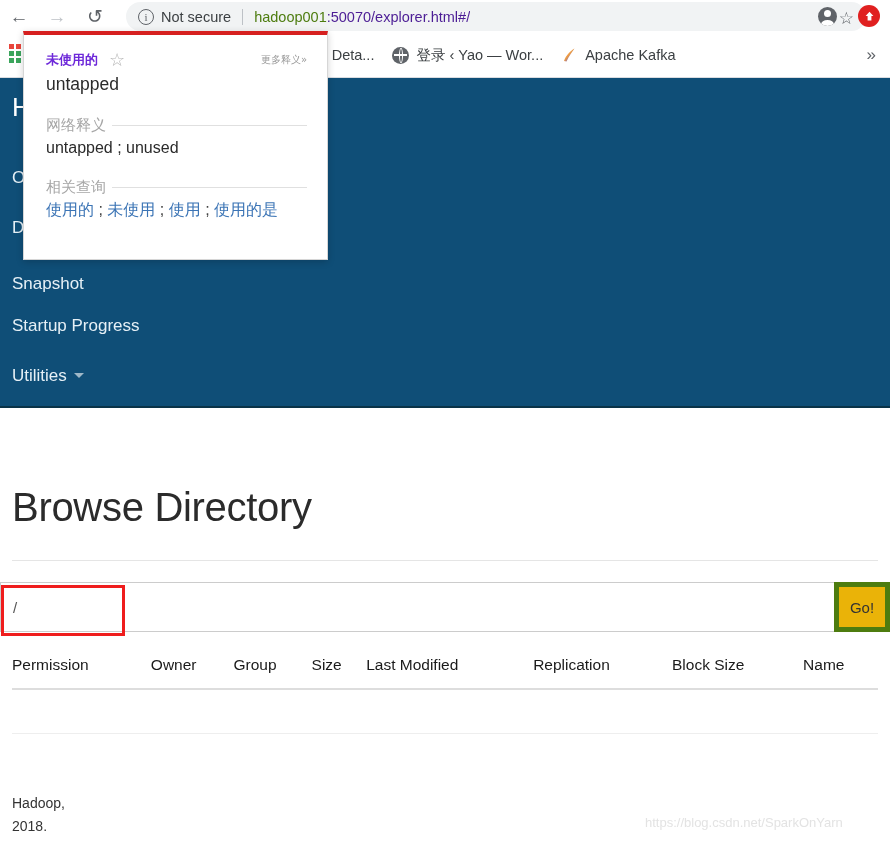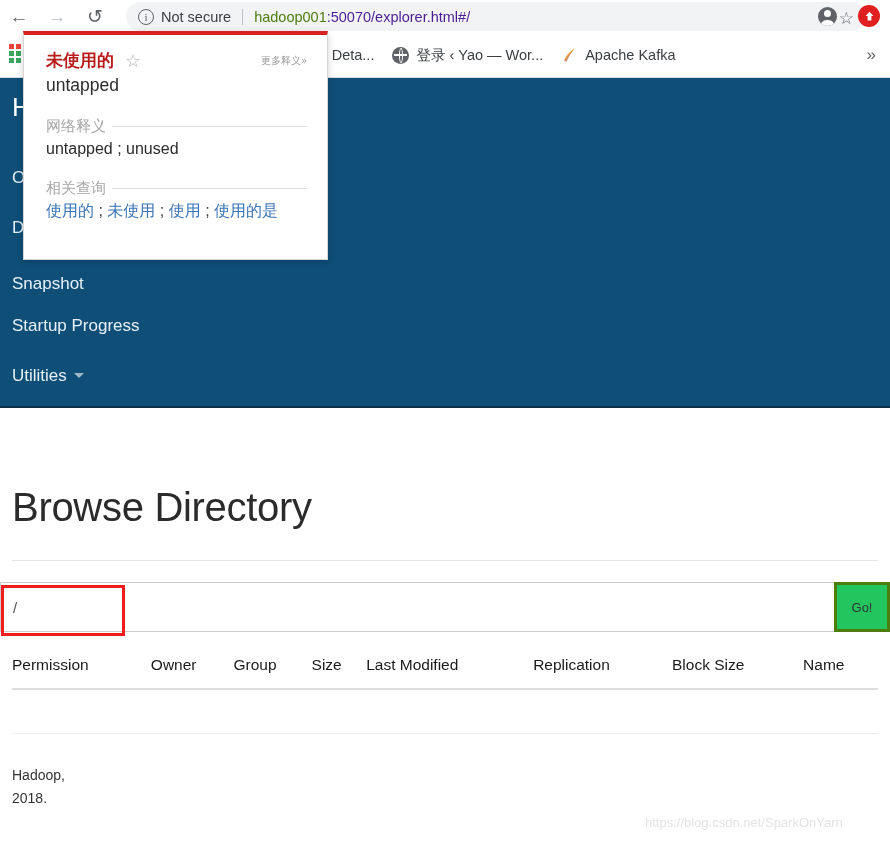--- a/index.html
+++ b/index.html
@@ -163,23 +163,23 @@
     flex: 1 1 auto; height: 50px;
     border: 1px solid #cccccc; border-right: none;
     background: #ffffff;
     font-size: 15px; color: #555;
     padding: 0 12px;
     font-family: "Liberation Sans", sans-serif;
     outline: none;
   }
   .go-btn {
     width: 56px; height: 50px; flex: none;
-    border: 3px solid #4d7c0f;
-    background: #22c55e;
-    font-size: 13px; color: #333;
+    border: 5px solid #4d7c0f;
+    background: #eab308;
+    font-size: 15px; color: #333;
     display: flex; align-items: center; justify-content: center;
     cursor: pointer;
     font-family: "Liberation Sans", sans-serif;
   }
   .red-box {
     position: absolute; left: 1px; top: 175px;
     width: 124px; height: 51px;
     border: 3px solid #ef1d1d;
     pointer-events: none;
   }
@@ -193,21 +193,21 @@
     font-size: 15.5px; font-weight: normal; color: #1a1a1a;
     padding: 6px 0 14px 0;
     border-bottom: 2px solid #dddddd;
     white-space: nowrap;
   }
   table.files td {
     height: 44px; border-bottom: 1px solid #eeeeee;
   }
 
   .footer {
-    position: absolute; left: 12px; top: 354px;
+    position: absolute; left: 12px; top: 382px;
     font-size: 14px; color: #333; line-height: 1.65;
   }
   .watermark {
     position: absolute; left: 645px; top: 405px;
     font-size: 13px; color: #e3e3e3;
     white-space: nowrap;
   }
 
   
   .dict-popup {
@@ -219,21 +219,21 @@
     box-shadow: 0 2px 7px rgba(0,0,0,0.18);
     padding: 14px 20px 0 22px;
     z-index: 50;
   }
   .dict-head {
     display: flex; align-items: center; justify-content: space-between;
     margin-bottom: 3px;
   }
   .dict-head-left { display: flex; align-items: center; }
   .dict-word {
-    font-size: 17px; font-weight: bold; color: #b91c1c;
+    font-size: 13px; font-weight: bold; color: #6d28d9;
     font-family: "DejaVu Sans", sans-serif;
   }
   .dict-star {
     margin-left: 11px; font-size: 18px; color: #b5b5b5;
   }
   .dict-more {
     font-size: 10px; color: #999;
     font-family: "DejaVu Sans", sans-serif;
   }
   .dict-trans {

